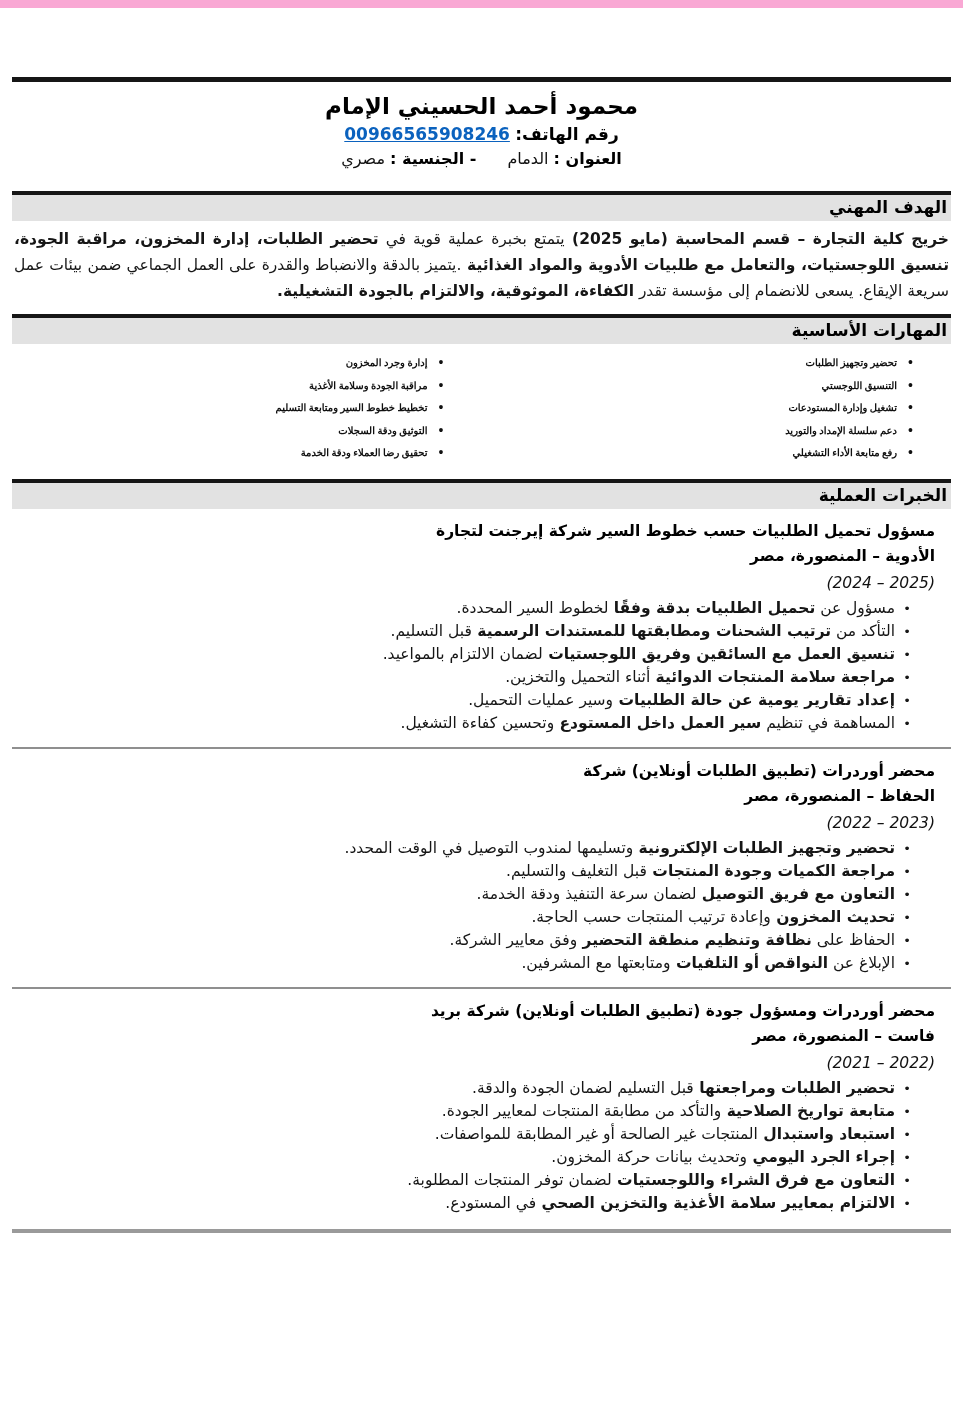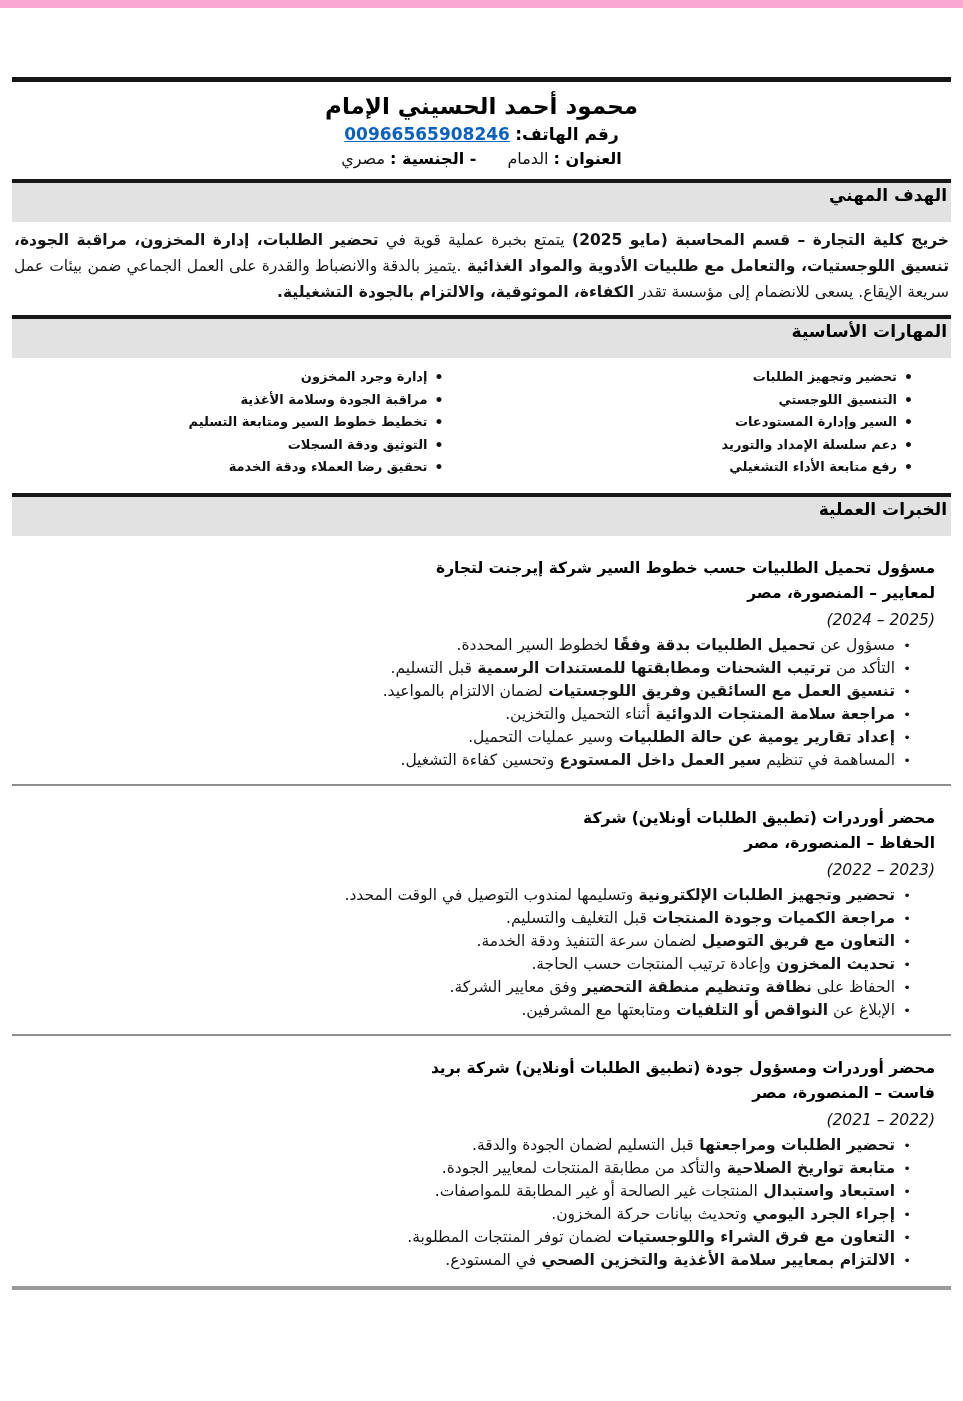--- a/index.html
+++ b/index.html
@@ -18,43 +18,43 @@
   .sep.thick { height:4px; background:#9a9a9a; margin-top:14px; }
 
   .rule-top { margin-top:69px; }
 
   
   .contact { text-align:center; }
   .contact h1 { font-size:23px; font-weight:bold; margin-top:9px; line-height:30px; color:#000; }
   .cline { font-size:17px; line-height:26px;text-align:center; }
   .lbl { font-weight:bold; color:#000; }
   a.link { color:#0b62be; text-decoration:underline; font-weight:bold; cursor:pointer; }
-  .addr { font-size:16px; line-height:24px; margin-bottom:8px; }
+  .addr { font-size:16px; line-height:24px; margin-bottom:20px; }
   .addr .gap { display:inline-block; width:26px; }
 
   
   .secrule { margin-top:8px; }
   .secbar {
-    background:#e2e2e2; height:39px; line-height:25px;
+    background:#e2e2e2; height:26px; line-height:25px;
     font-size:17px; font-weight:bold; color:#000;
     padding-right:4px; text-align:right;
   }
 
   
   .objective { font-size:15.5px; line-height:26px; text-align:justify; margin:5px 2px 10px 2px; color:#161616; }
   .b { font-weight:bold; }
 
   
   .skills { display:flex; margin:8px 0 14px 0; }
   .skills ul { width:50%; list-style:none; padding-right:38px; }
-  .skills li { font-size:13px; font-weight:bold; line-height:22.5px; position:relative; padding-right:16px; }
+  .skills li { font-size:10px; font-weight:bold; line-height:22.5px; position:relative; padding-right:16px;font-family:Liberation Serif, serif; }
   .skills li::before { content:"•"; position:absolute; right:0; top:0; font-size:14px; }
 
   
-  .job { margin-top:20px; }
+  .job { margin-top:10px; }
   .job-title { font-size:15.5px; font-weight:bold; line-height:25px; margin-right:16px; color:#000; }
   .job-date { font-size:15.5px; font-style:italic; line-height:24px; margin:2px 16px 2px 0; }
   .job ul { list-style:none; padding-right:40px; margin-top:2px; }
   .job li { font-size:15.5px; line-height:23px; position:relative; padding-right:16px; color:#161616; }
   .job li::before { content:"•"; position:absolute; right:0; top:0; font-size:13px; }
 </style>
 </head>
 <body>
 
 <div class="page">
@@ -78,40 +78,40 @@
   <div class="rule-black thin secrule"></div>
   <div class="secbar">الهدف المهني</div>
   <p class="objective"><span class="b">خريج كلية التجارة – قسم المحاسبة (مايو 2025) </span><span>يتمتع بخبرة عملية قوية في </span><span class="b">تحضير الطلبات، إدارة المخزون، مراقبة الجودة، تنسيق اللوجستيات، والتعامل مع طلبيات الأدوية والمواد الغذائية </span><span>.يتميز بالدقة والانضباط والقدرة على العمل الجماعي ضمن بيئات عمل سريعة الإيقاع. يسعى للانضمام إلى مؤسسة تقدر </span><span class="b">الكفاءة، الموثوقية، والالتزام بالجودة التشغيلية.</span></p>
 
   <div class="rule-black thin secrule"></div>
   <div class="secbar">المهارات الأساسية</div>
   <div class="skills">
     <ul>
       <li>تحضير وتجهيز الطلبات</li>
       <li>التنسيق اللوجستي</li>
-      <li>السير وإدارة المستودعات</li>
+      <li>تشغيل وإدارة المستودعات</li>
       <li>دعم سلسلة الإمداد والتوريد</li>
       <li>رفع متابعة الأداء التشغيلي</li>
     </ul>
     <ul>
       <li>إدارة وجرد المخزون</li>
       <li>مراقبة الجودة وسلامة الأغذية</li>
       <li>تخطيط خطوط السير ومتابعة التسليم</li>
       <li>التوثيق ودقة السجلات</li>
       <li>تحقيق رضا العملاء ودقة الخدمة</li>
     </ul>
   </div>
 
   <div class="rule-black thin secrule"></div>
   <div class="secbar">الخبرات العملية</div>
 
   <div class="job">
     <div class="job-title">
       <div>مسؤول تحميل الطلبيات حسب خطوط السير شركة إيرجنت لتجارة</div>
-      <div>لمعايير – المنصورة، مصر</div>
+      <div>الأدوية – المنصورة، مصر</div>
     </div>
     <div class="job-date"><span dir="ltr">(2024 – 2025)</span></div>
     <ul>
       <li><span>مسؤول عن </span><span class="b">تحميل الطلبيات بدقة وفقًا </span><span>لخطوط السير المحددة.</span></li>
       <li><span>التأكد من </span><span class="b">ترتيب الشحنات ومطابقتها للمستندات الرسمية </span><span>قبل التسليم.</span></li>
       <li><span class="b">تنسيق العمل مع السائقين وفريق اللوجستيات </span><span>لضمان الالتزام بالمواعيد.</span></li>
       <li><span class="b">مراجعة سلامة المنتجات الدوائية </span><span>أثناء التحميل والتخزين.</span></li>
       <li><span class="b">إعداد تقارير يومية عن حالة الطلبيات </span><span>وسير عمليات التحميل.</span></li>
       <li><span>المساهمة في تنظيم </span><span class="b">سير العمل داخل المستودع </span><span>وتحسين كفاءة التشغيل.</span></li>
     </ul>

